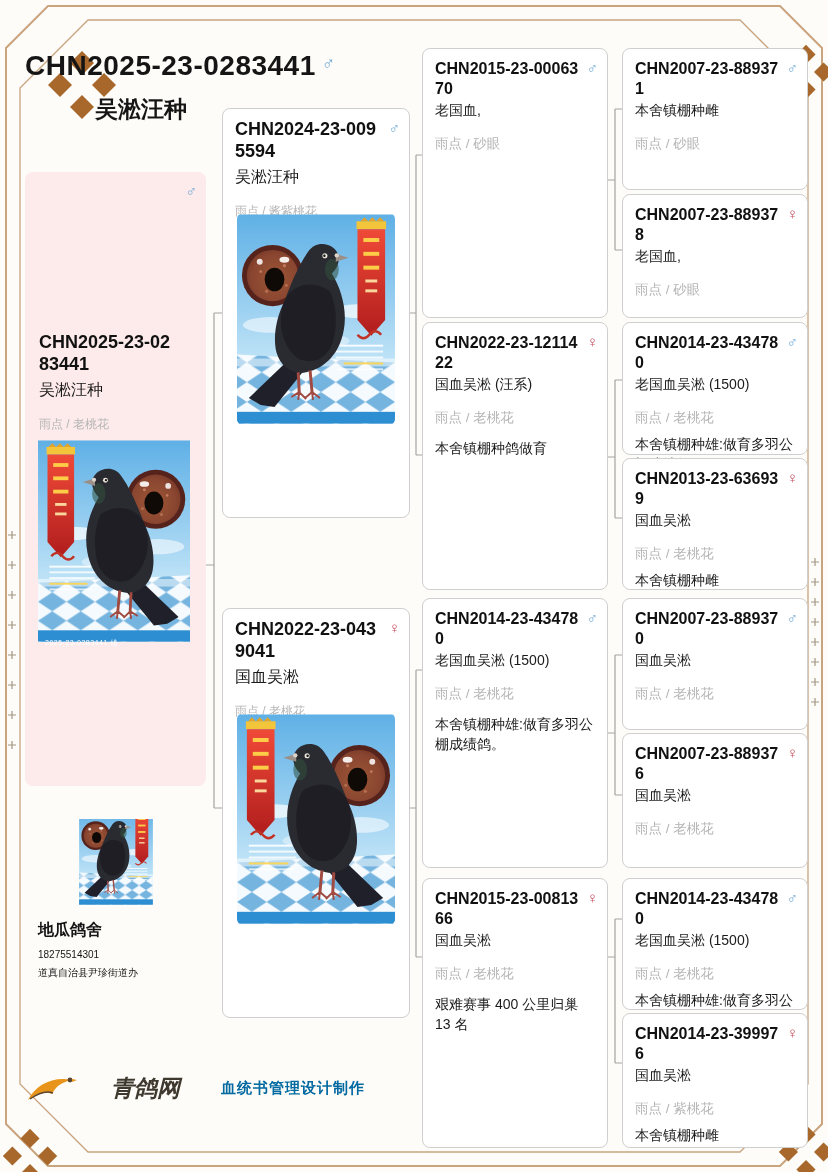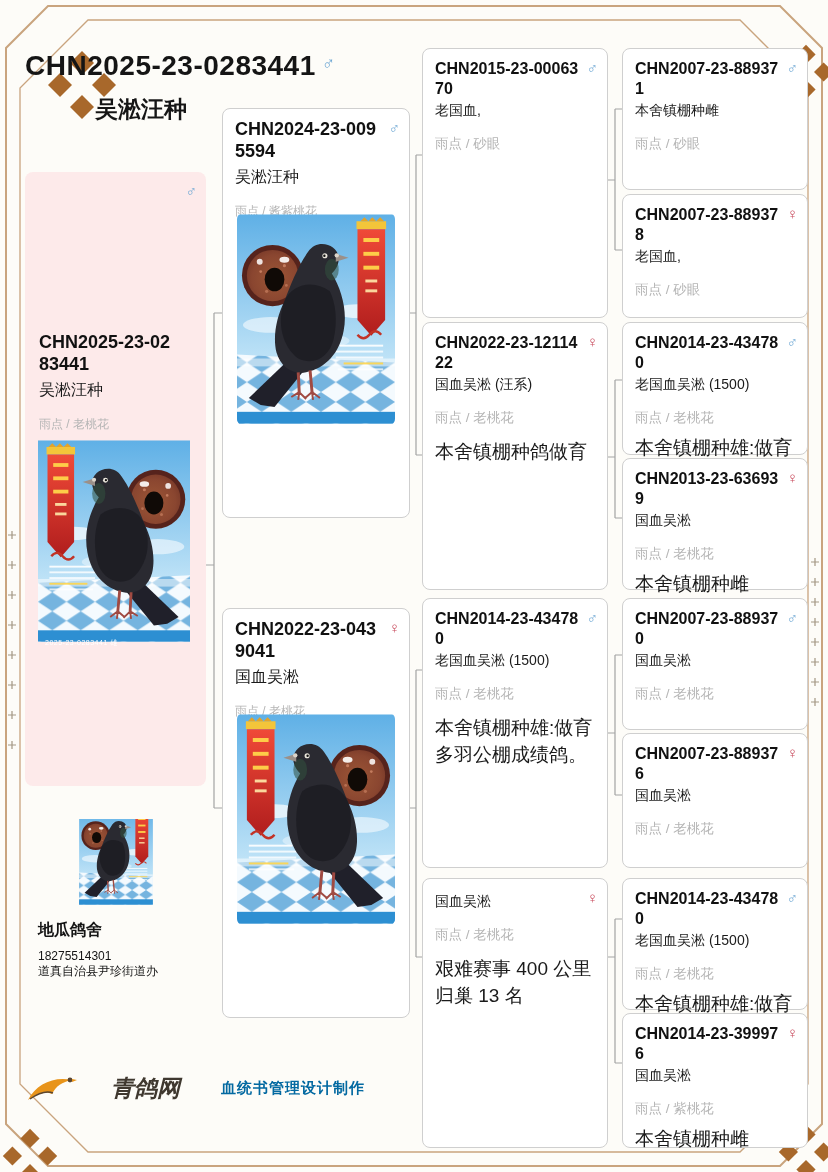--- a/index.html
+++ b/index.html
@@ -21,33 +21,33 @@
         box-sizing:border-box;padding:10px 12px;z-index:1;}
   .g3,.g4{left:622px;width:186px;}
   .g3{left:422px;}
   .g2{left:222px;width:188px;height:410px;}
   .cid{font-size:16px;font-weight:700;line-height:1.22;word-break:break-all;padding-right:16px;color:#111;}
   .g2 .cid,.subject .cid{font-size:18px;}
   .cname{font-size:14px;margin-top:4px;color:#1a1a1a;}
   .g2 .cname,.subject .cname{font-size:16px;}
   .ccolors{font-size:13.5px;margin-top:15px;color:#b5b5b5;}
   .g2 .ccolors,.subject .ccolors{font-size:12px;}
-  .cnote{font-size:19px;margin-top:12px;line-height:1.4;color:#1a1a1a;}
+  .cnote{font-size:14px;margin-top:12px;line-height:1.4;color:#1a1a1a;}
   .gender{position:absolute;top:10px;right:9px;font-size:15px;font-weight:700;color:#6fa8d4;}
   .gender.female{color:#c7485a;}
   .subject{left:25px;top:172px;width:181px;height:614px;background:#fdeaea;border:none;padding-top:160px;padding-left:14px;}
   
   .photo{position:absolute;z-index:2;border-radius:6px;overflow:hidden;}
   .photo svg{width:100%;height:100%;}
   .photo-flip svg{transform:scaleX(-1);}
   .pcaption{position:absolute;left:7px;bottom:1px;font-size:7px;color:#fff;letter-spacing:.5px;z-index:3;white-space:nowrap;}
   
   .loft{position:absolute;left:38px;top:920px;z-index:2;}
   .loft-name{font-size:16px;font-weight:700;margin-bottom:8px;}
-  .loft-phone,.loft-addr{font-size:12px;margin-top:0;}
+  .loft-phone,.loft-addr{font-size:10px;margin-top:6px;}
   .footer{position:absolute;left:24px;top:1072px;z-index:2;display:flex;align-items:center;gap:27px;}
   .brand{font-family:"DejaVu Serif","Liberation Serif",serif;font-style:italic;font-weight:700;
          font-size:23px;color:#3f382f;margin-left:6px;}
   .tagline{font-size:15px;font-weight:700;color:#0369a1;margin-left:14px;letter-spacing:1px;}
 </style>
 </head>
 <body>
 
 <svg width="0" height="0" style="position:absolute">
   <defs>
@@ -235,20 +235,21 @@
 </div>
 <div class="card g3" style="top:598px;height:270px">
   <span class="gender">♂</span>
   <div class="cid">CHN2014-23-434780</div>
   <div class="cname">老国血吴淞 (1500)</div>
   <div class="ccolors">雨点 / 老桃花</div>
   <div class="cnote">本舍镇棚种雄:做育多羽公棚成绩鸽。</div>
 </div>
 <div class="card g3" style="top:878px;height:270px">
   <span class="gender female">♀</span>
+  <div class="cid">CHN2015-23-0081366</div>
   <div class="cname">国血吴淞</div>
   <div class="ccolors">雨点 / 老桃花</div>
   <div class="cnote">艰难赛事 400 公里归巢 13 名</div>
 </div>
 
 <div class="card g4" style="top:48px;height:142px">
   <span class="gender">♂</span>
   <div class="cid">CHN2007-23-889371</div>
   <div class="cname">本舍镇棚种雌</div>
   <div class="ccolors">雨点 / 砂眼</div>

